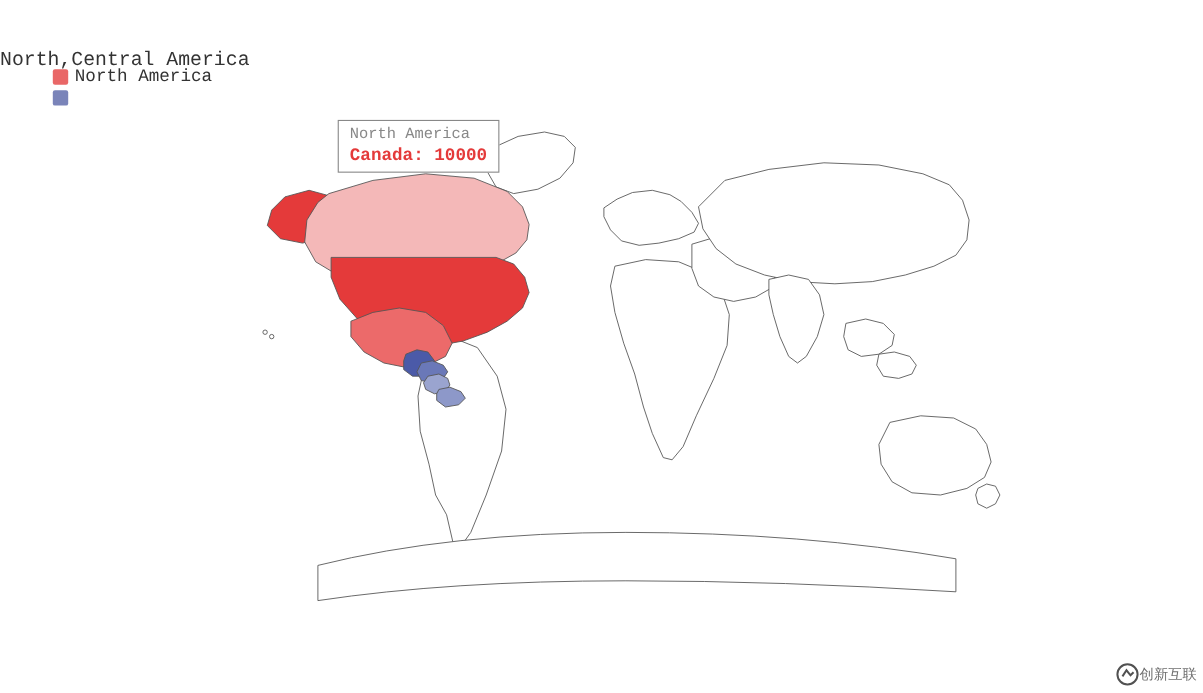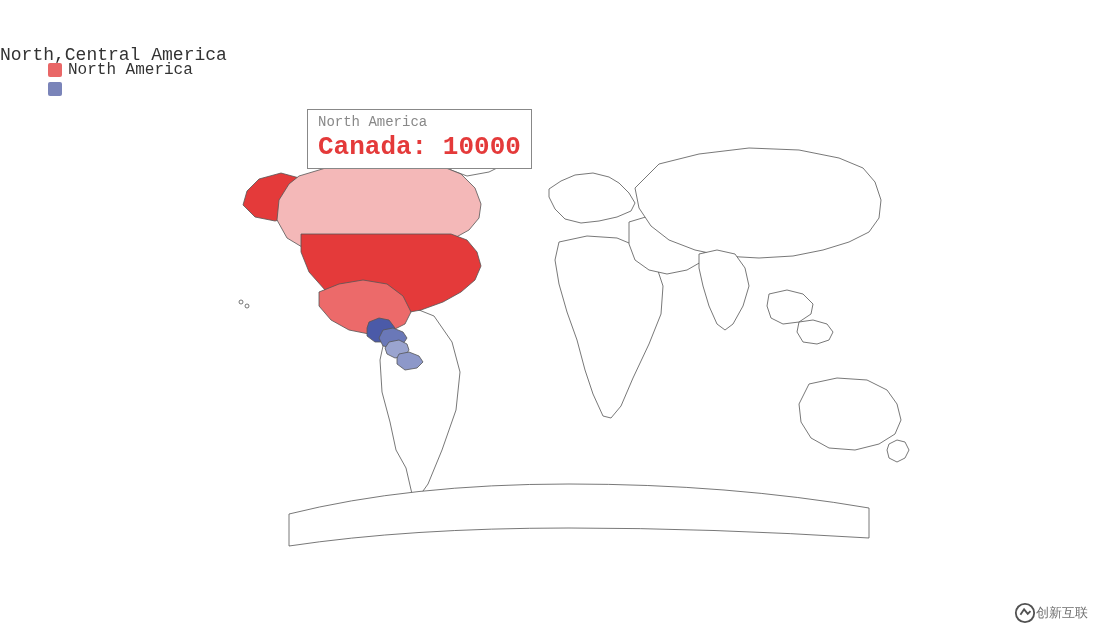--- a/index.html
+++ b/index.html
@@ -72,21 +72,21 @@
     box-shadow: 0 0 0 rgba(0,0,0,0);
     z-index: 10;
     white-space: nowrap;
   }
   .tooltip .series {
     font-size: 14px;
     color: #888;
     margin-bottom: 2px;
   }
   .tooltip .value {
-    font-size: 26px;
+    font-size: 16px;
     font-weight: bold;
     color: #e43a3a;
   }
 
   .watermark {
     position: absolute;
     right: 6px;
     bottom: 6px;
     display: flex;
     align-items: center;

